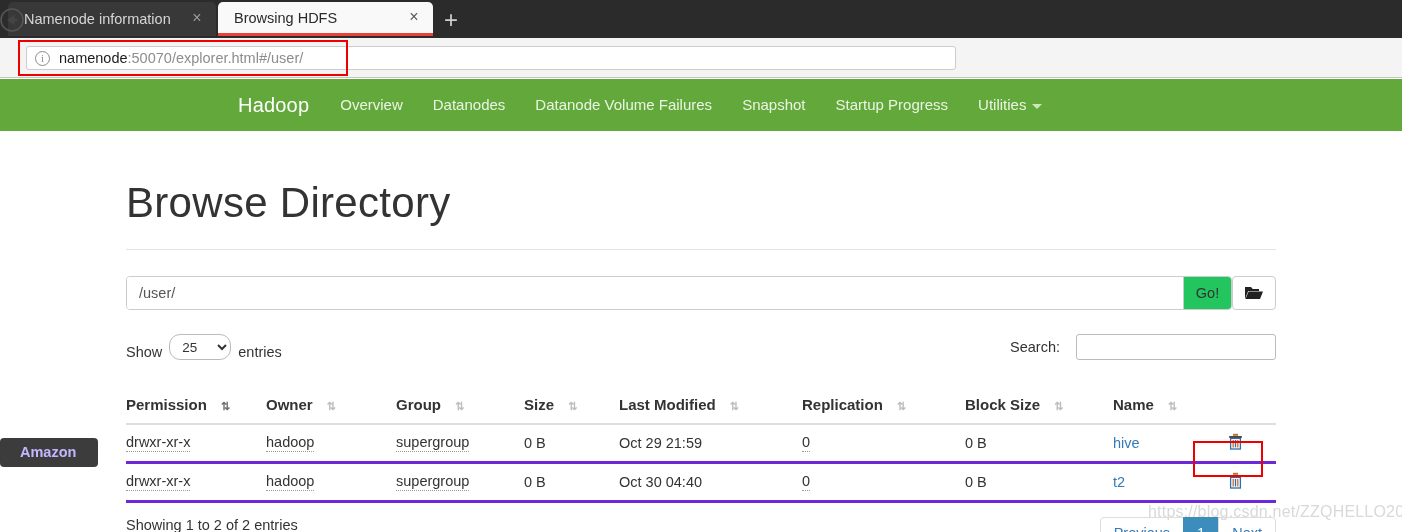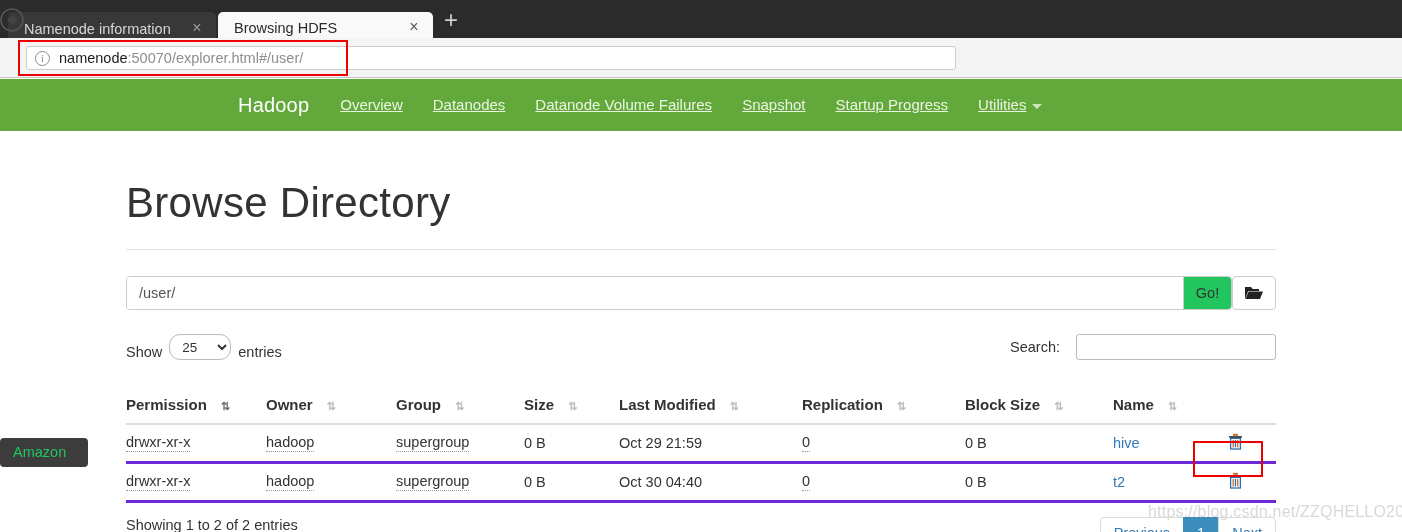--- a/index.html
+++ b/index.html
@@ -10,21 +10,21 @@
     overflow: hidden;
   }
   #app { position: relative; width: 1402px; height: 532px; }
 
   
   .tabbar {
     position: absolute; top: 0; left: 0; width: 1402px; height: 38px;
     background: #2b2b2b;
   }
   .tab {
-    position: absolute; top: 12px; height: 34px;
+    position: absolute; top: 2px; height: 34px;
     display: flex; align-items: center;
     border-radius: 5px 5px 0 0;
     padding: 0 10px 0 16px;
     font-size: 14.5px;
   }
   .tab.inactive {
     left: 8px; width: 208px;
     background: #383838; color: #d6d6d6;
   }
   .tab.active {
@@ -105,21 +105,20 @@
     display: flex; align-items: center; height: 52px;
     padding-left: 222px; gap: 0;
   }
   .brand {
     color: #ffffff; font-size: 20px; padding: 0 16px;
     letter-spacing: .2px;
   }
   .nav-link {
     color: #eaf5e3; font-size: 15px; padding: 0 15px; line-height: 52px;
     white-space: nowrap;
-    text-decoration: underline;
   }
   .caret {
     display: inline-block; width: 0; height: 0; margin-left: 6px;
     border-left: 5px solid transparent; border-right: 5px solid transparent;
     border-top: 5px solid #cfe6bd; vertical-align: middle;
   }
 
   
   .content { position: absolute; top: 131px; left: 0; width: 1402px; }
   .container { margin: 0 auto; width: 1150px; padding-top: 48px; }
@@ -205,22 +204,22 @@
   
   .redbox-t2 {
     position: absolute; left: 1193px; top: 441px;
     width: 70px; height: 36px; border: 2.5px solid #ee0000;
     pointer-events: none;
   }
 
   
   .status-tip {
     position: absolute; left: 0; top: 438px;
-    background: #3c3c3c; color: #22c55e; font-size: 14.5px;
-    padding: 6px 22px 7px 13px; border-radius: 4px;
+    background: #3c3c3c; color: #c4b5fd; font-size: 14.5px;
+    padding: 6px 22px 7px 20px; border-radius: 4px; font-weight: bold;
   }
 
   .watermark {
     position: absolute; left: 1148px; top: 503px;
     font-size: 16px; color: #d9d9d9; white-space: nowrap;
     letter-spacing: .2px; pointer-events: none;
   }
 </style>
 </head>
 <body>

